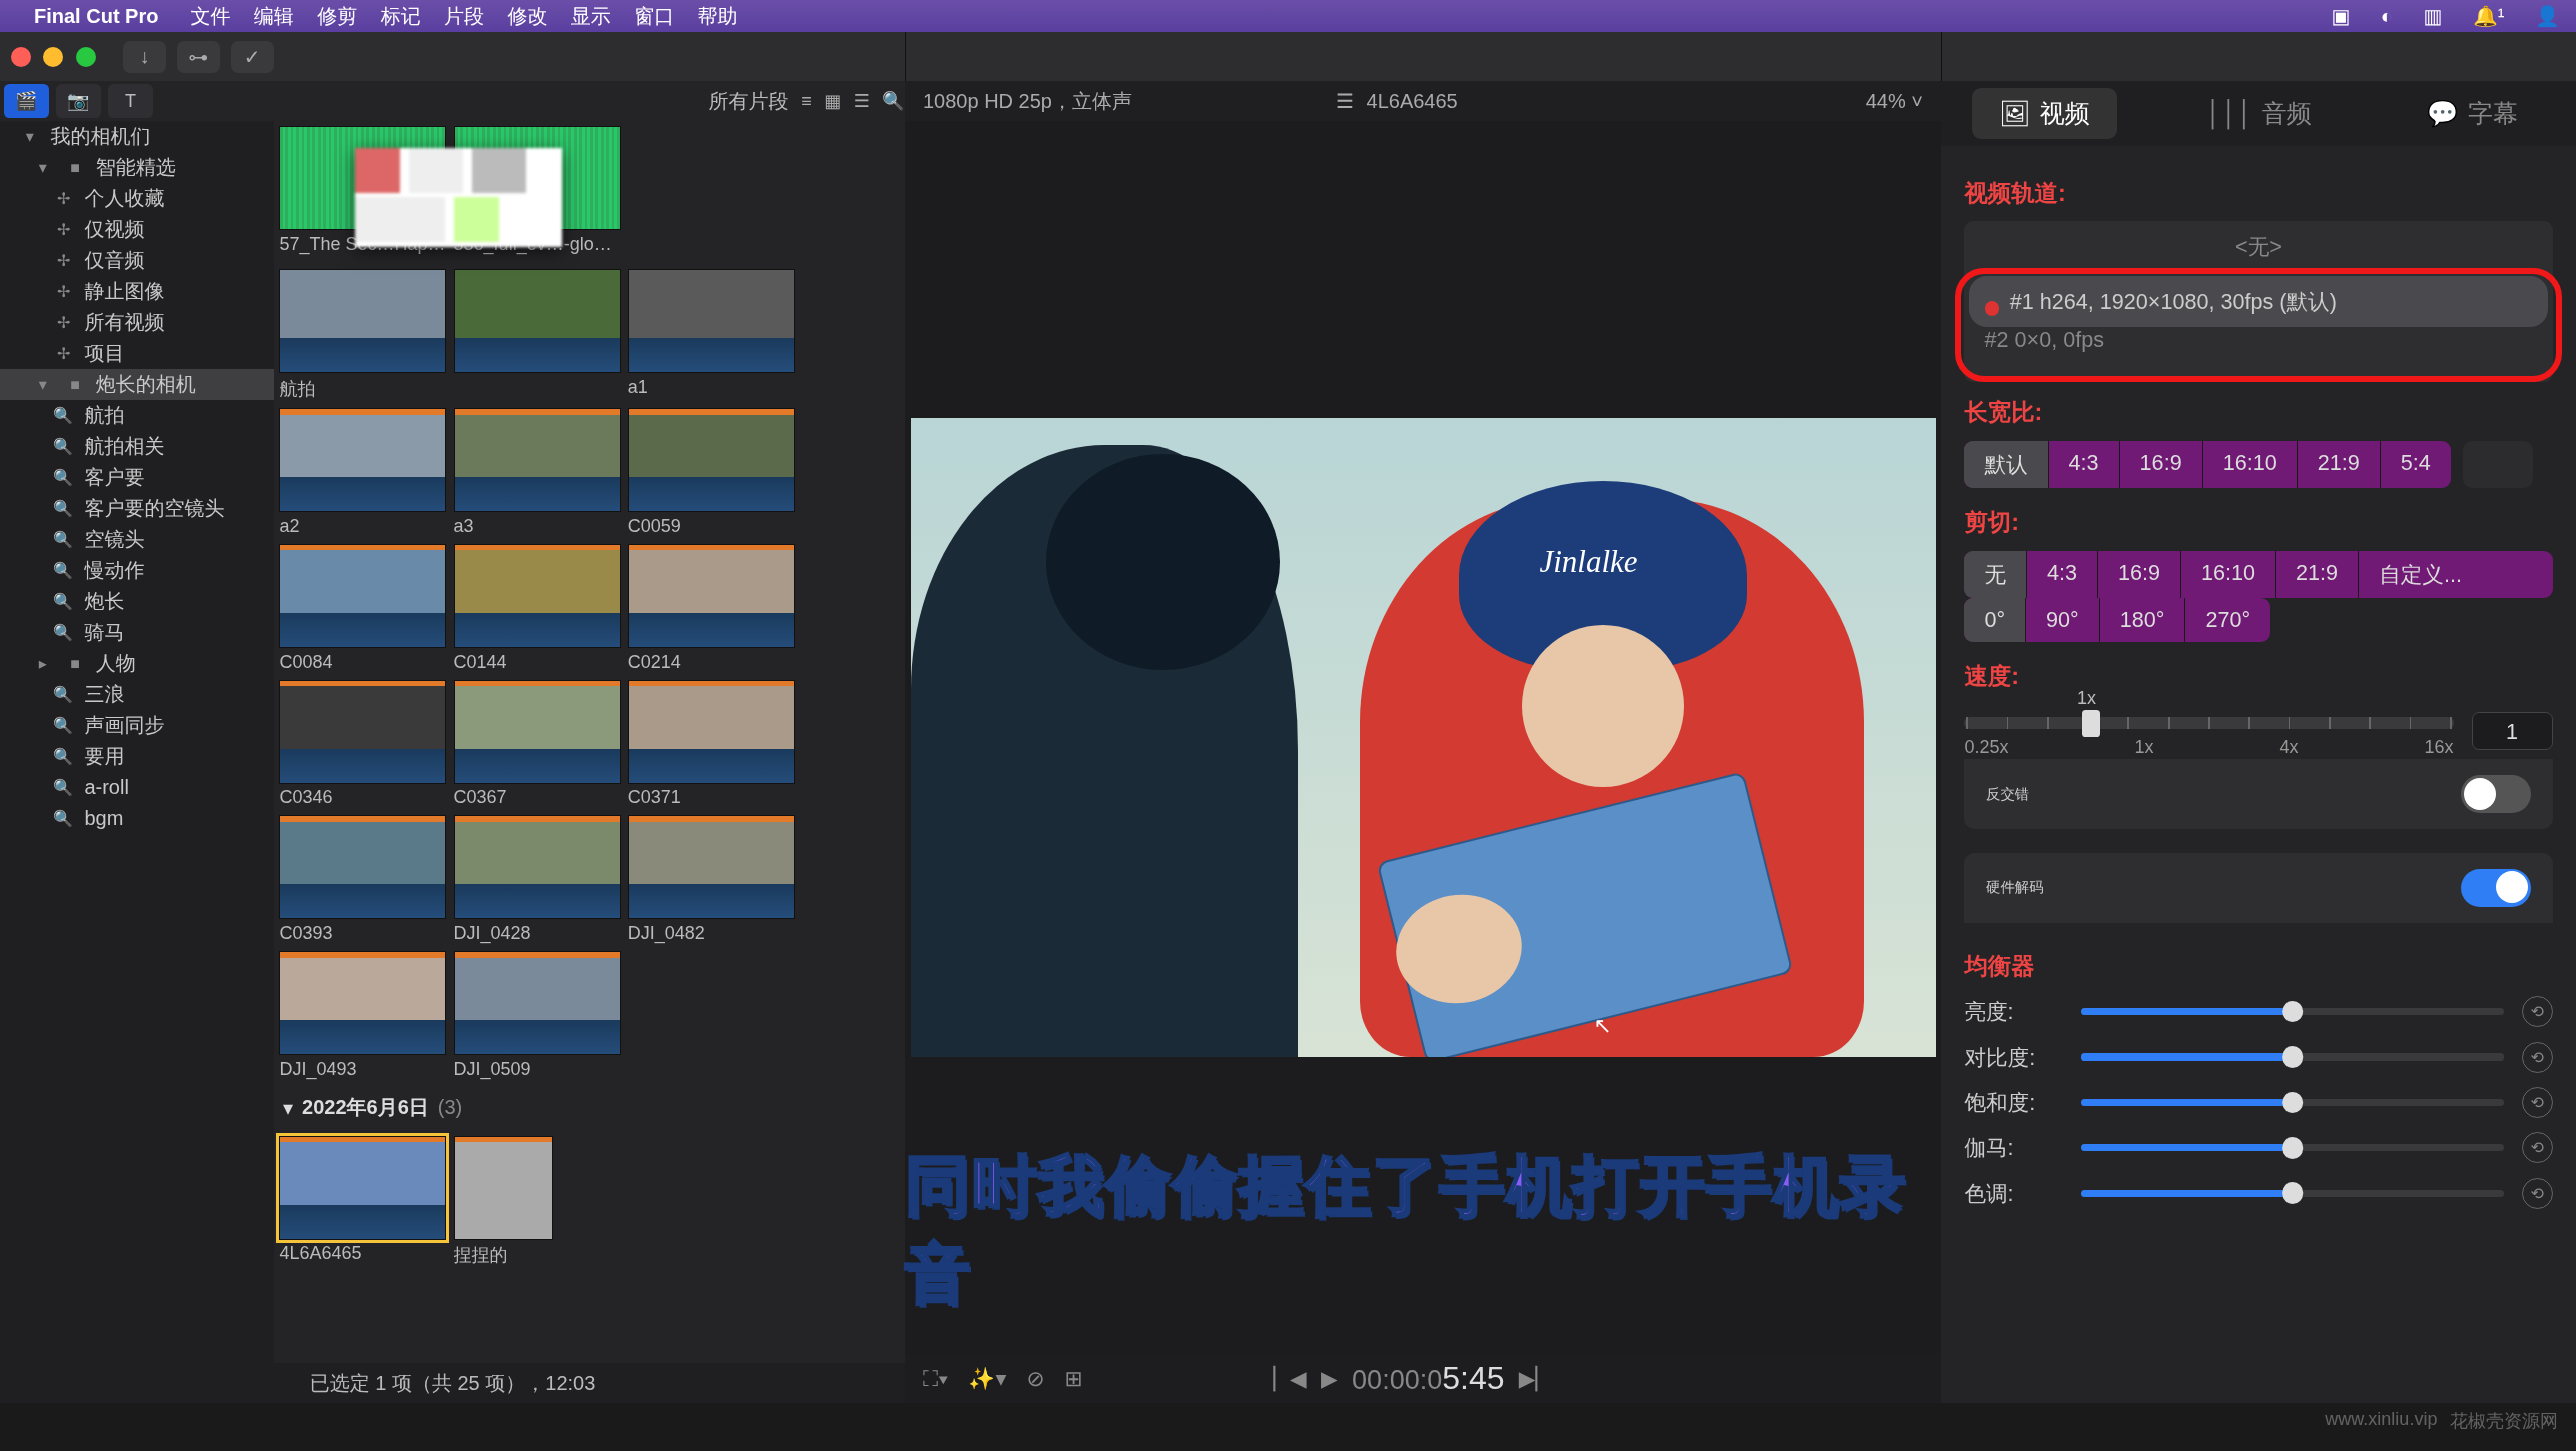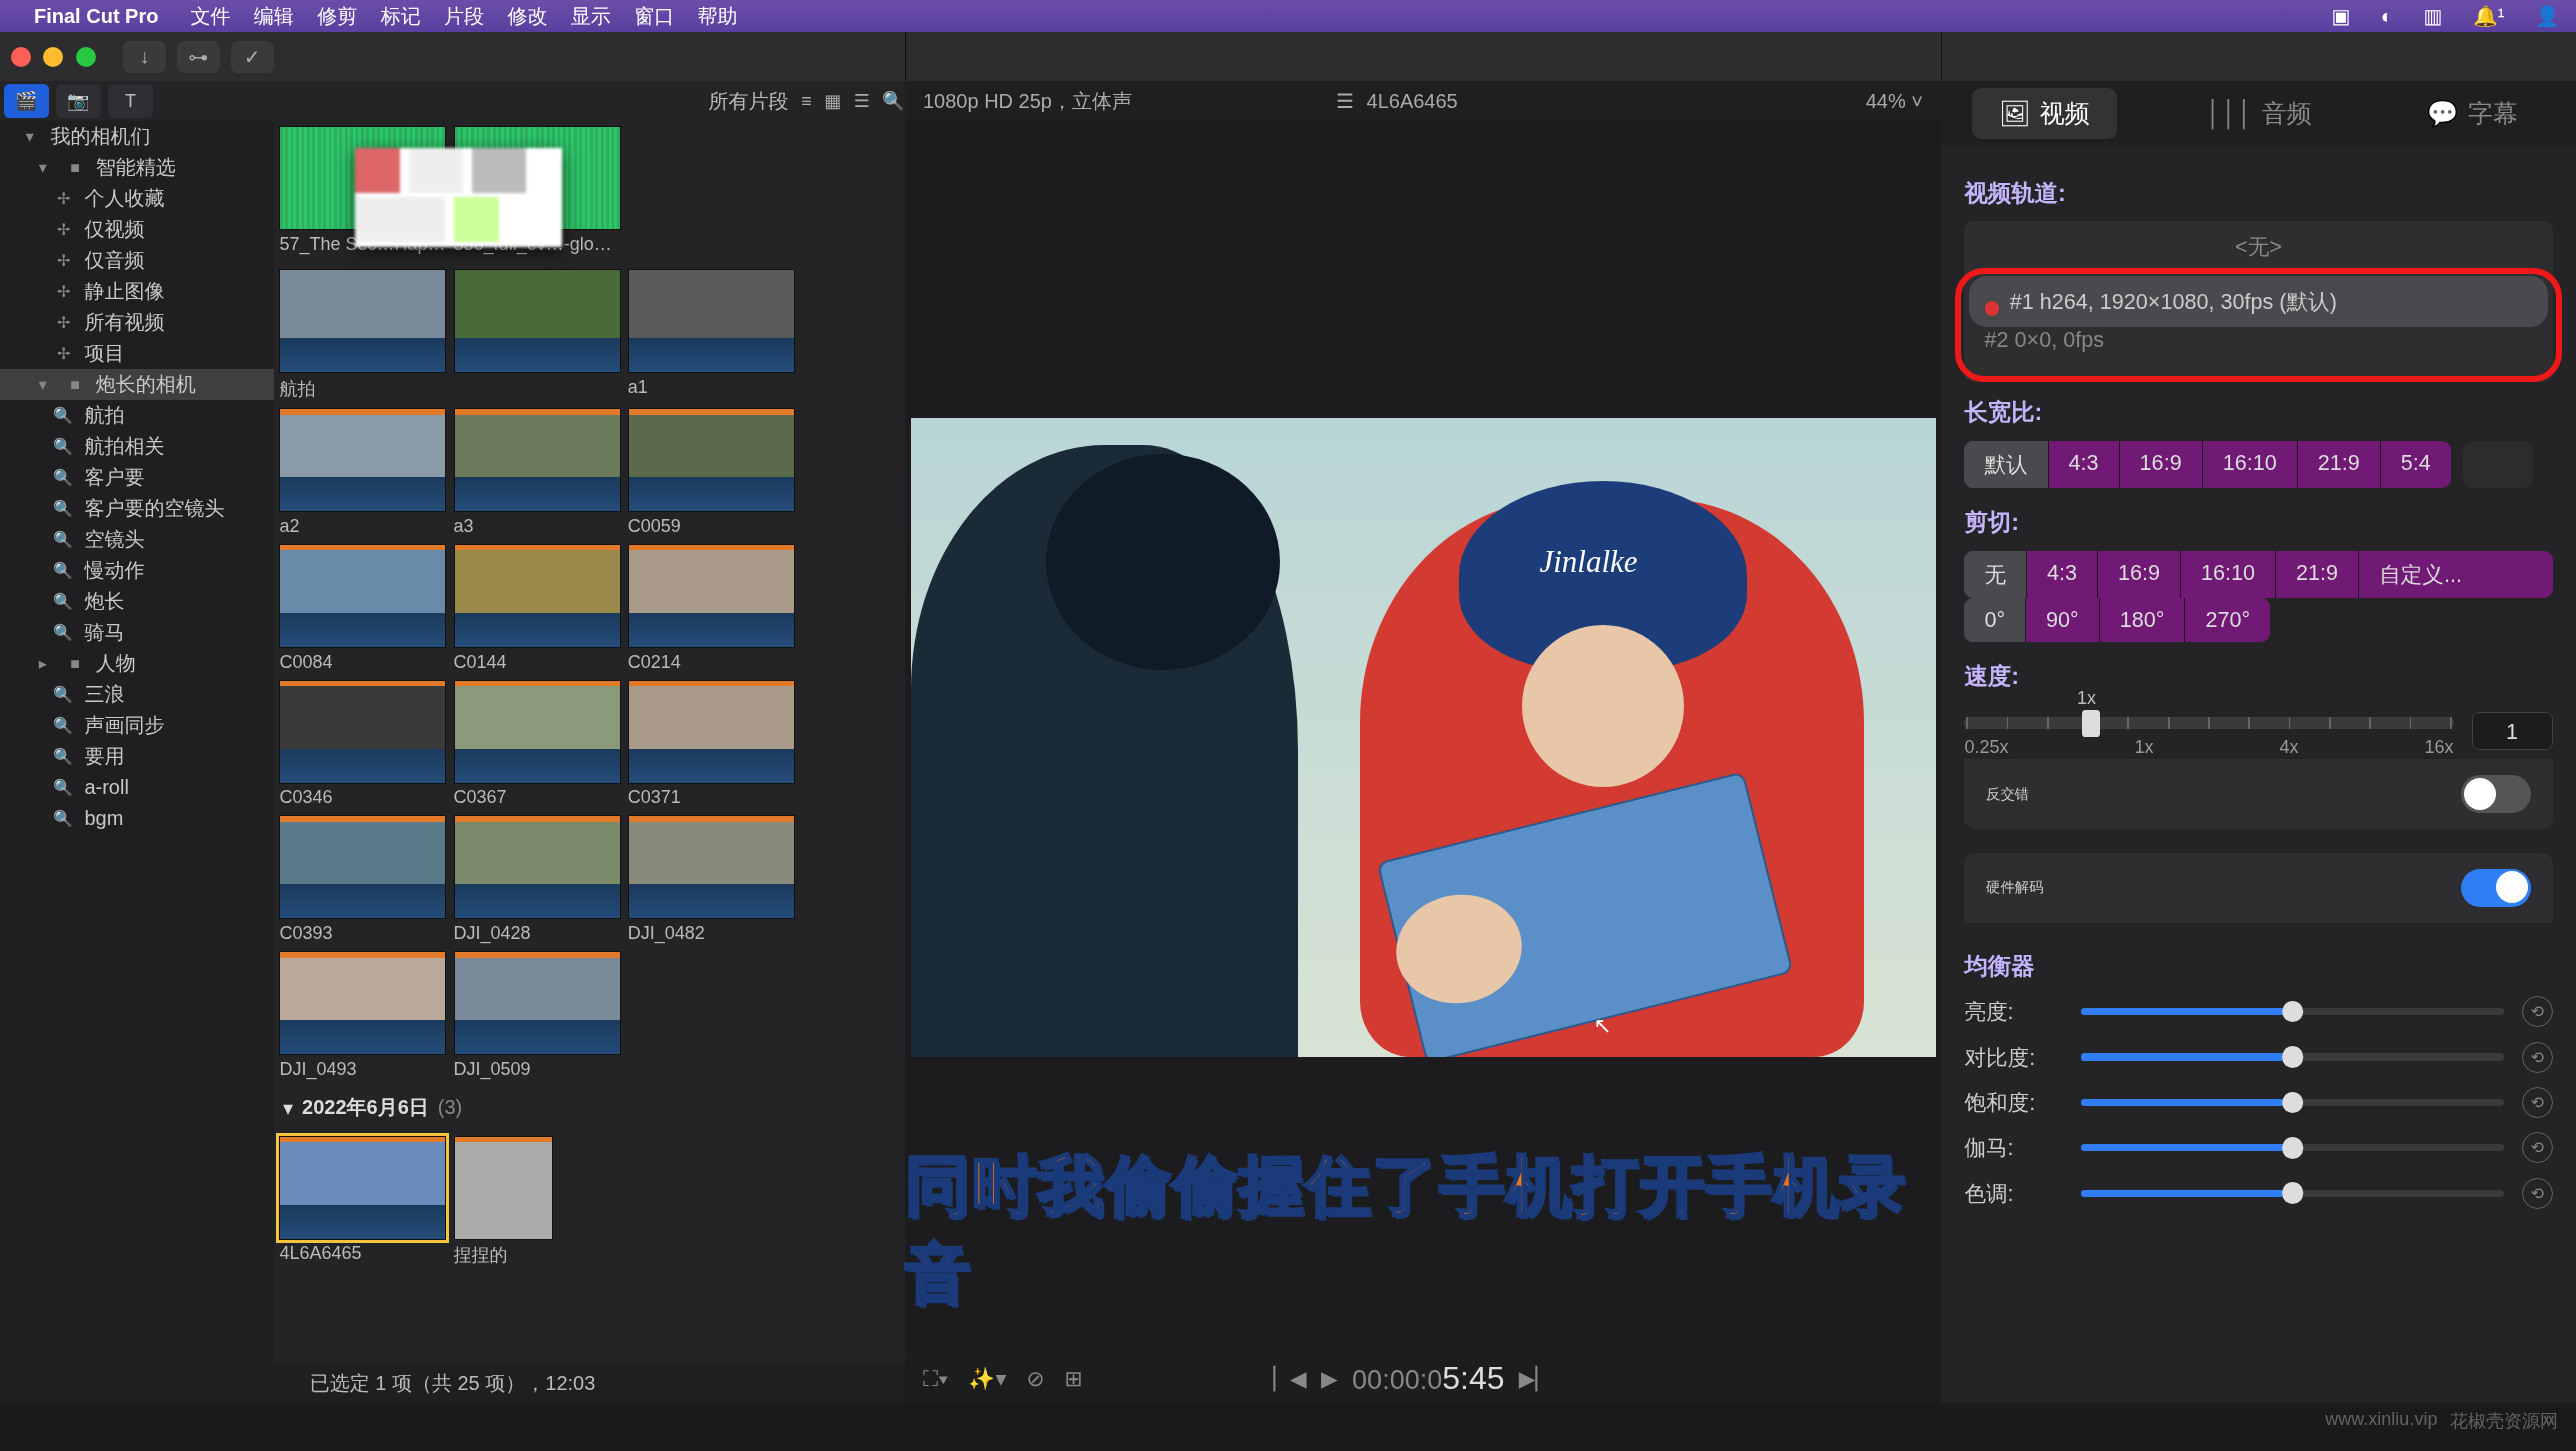--- a/index.html
+++ b/index.html
@@ -76,38 +76,38 @@
 .frame .sky { position:absolute;inset:0; background:linear-gradient(#b9d5d6,#d8e3d5);}
 .frame .personL { position:absolute; left:0; top:27px; width:387px; height:612px; background:#1a2a36; border-radius:50% 40% 30% 0 / 40% 50% 0 0;}
 .frame .capL { position:absolute; left:135px; top:36px; width:234px; height:216px; background:#0f1b26; border-radius:50%;}
 .frame .personR { position:absolute; right:72px; top:81px; width:504px; height:558px; background:#d23a32; border-radius:40% 40% 10% 10%/40% 40% 10% 10%;}
 .frame .capR { position:absolute; right:189px; top:63px; width:288px; height:189px; background:#1c3d7a; border-radius:50% 50% 40% 40%;}
 .frame .capR::after{content:"Jinlalke";position:absolute;left:81px;top:63px;color:#fff;font-size:31px;font-style:italic;font-family:cursive;}
 .frame .face { position:absolute; right:252px; top:207px; width:162px; height:162px; background:#e8c7a8; border-radius:50%;}
 .frame .tablet { position:absolute; right:162px; bottom:36px; width:378px; height:207px; background:#5a8fc7; transform:rotate(-14deg); border-radius:10.8px; border:2.7px solid #2d5a8a;}
 .frame .hand  { position:absolute; right:414px; bottom:54px; width:126px; height:108px; background:#e8c7a8; border-radius:50%; transform:rotate(-10deg);}
 .frame .cursor { position:absolute; right:324px; bottom:18px; color:#fff; font-size:21.6px; }
-.subtitle { position:absolute; bottom:36px; font-size:65px; font-weight:800; color:#f97316;
+.subtitle { position:absolute; bottom:36px; font-size:65px; font-weight:800; color:#8b5cf6;
   -webkit-text-stroke:2.7px #1a3a7a; text-shadow:2.7px 2.7px 0 #1a3a7a; letter-spacing:1.8px;}
 
 
 .tlbar { height:49px; background:#1d1d1f; display:flex; align-items:center; padding:0 18px; gap:25px; color:#888; font-size:21.6px;}
 .tlbar .tl-left{display:flex;gap:20px;}
 .tlbar .tl-center{flex:1;display:flex;justify-content:center;align-items:center;gap:14.4px;}
 .tlbar .time { font-family:monospace; color:#888; font-size:27px;}
 .tlbar .time .big { color:#ddd; font-size:32px;}
 
 
 .insp-tabs { height:65px; display:flex; align-items:center; justify-content:space-around; background:#1f1f21; }
 .insp-tab { display:flex; align-items:center; gap:9px; color:#888; font-size:25px; padding:9px 27px; border-radius:9px;}
 .insp-tab.active { color:#fff; background:#333; }
 .insp-body { flex:1; overflow:auto; padding: 12.6px 23.4px; }
 .insp-body::-webkit-scrollbar{width:0;}
 
-.sect-label { color:#c4b5fd; font-size:23.4px; margin:18px 0 12.6px; font-weight:600;}
+.sect-label { color:#ef4444; font-size:23.4px; margin:18px 0 12.6px; font-weight:600;}
 .tracklist { background:#2e2e31; border-radius:9px; padding:0; }
 .trackrow { padding:10.8px 16px; font-size:21.6px; color:#ccc; display:flex;align-items:center;gap:10.8px;}
 .trackrow.none { color:#888; justify-content:center;}
 .trackrow.sel { background:#4a4a4e; }
 .redbox { border:6.3px solid #f01818; border-radius:29px; padding:1.8px 7.2px 12.6px 7.2px; margin:-3.6px -9px;}
 .redbox .trackrow.sel{border-radius:18px;align-items:flex-end;}
 .trackrow .bullet{width:14.4px;height:14.4px;border-radius:50%;background:#d33;}
 
 .seg { display:flex; background:#701a75; border-radius:9px; overflow:hidden; }
 .seg .opt { padding:9px 20px; font-size:21.6px; color:#ddd; border-right:0.9px solid #1a1a1a;}

